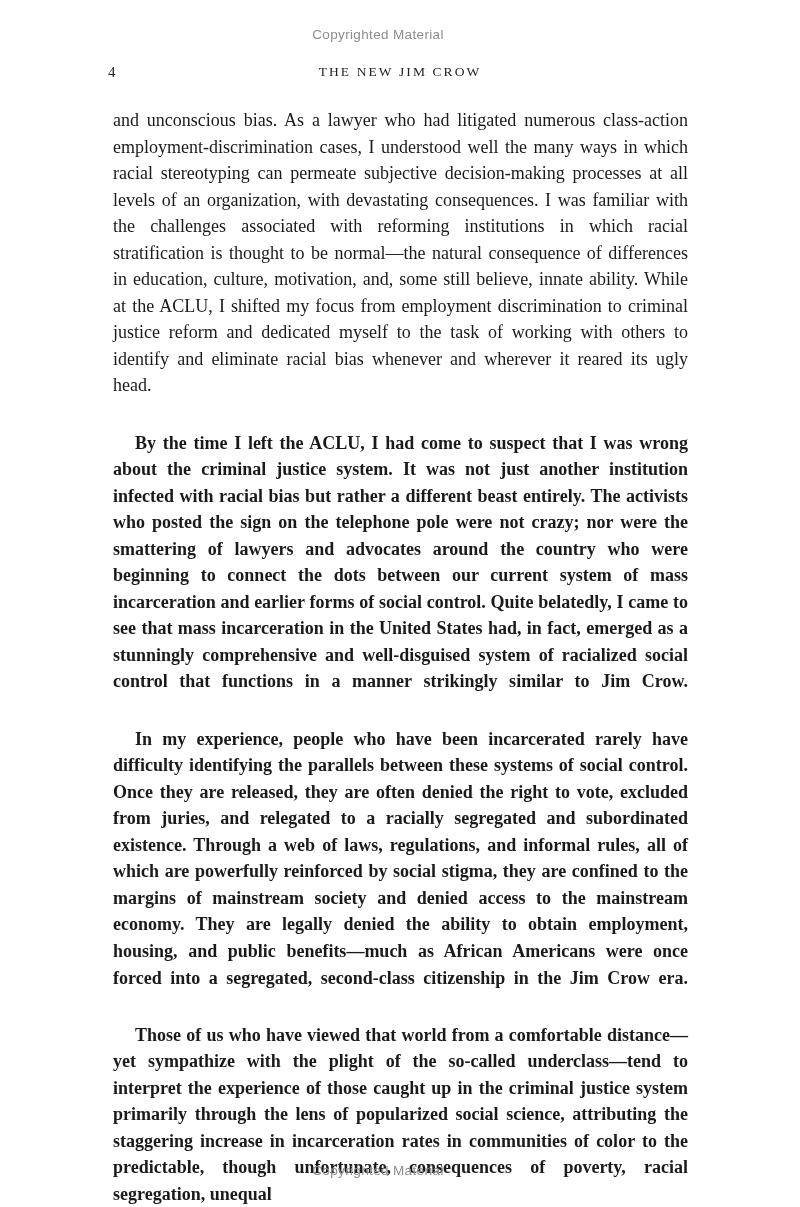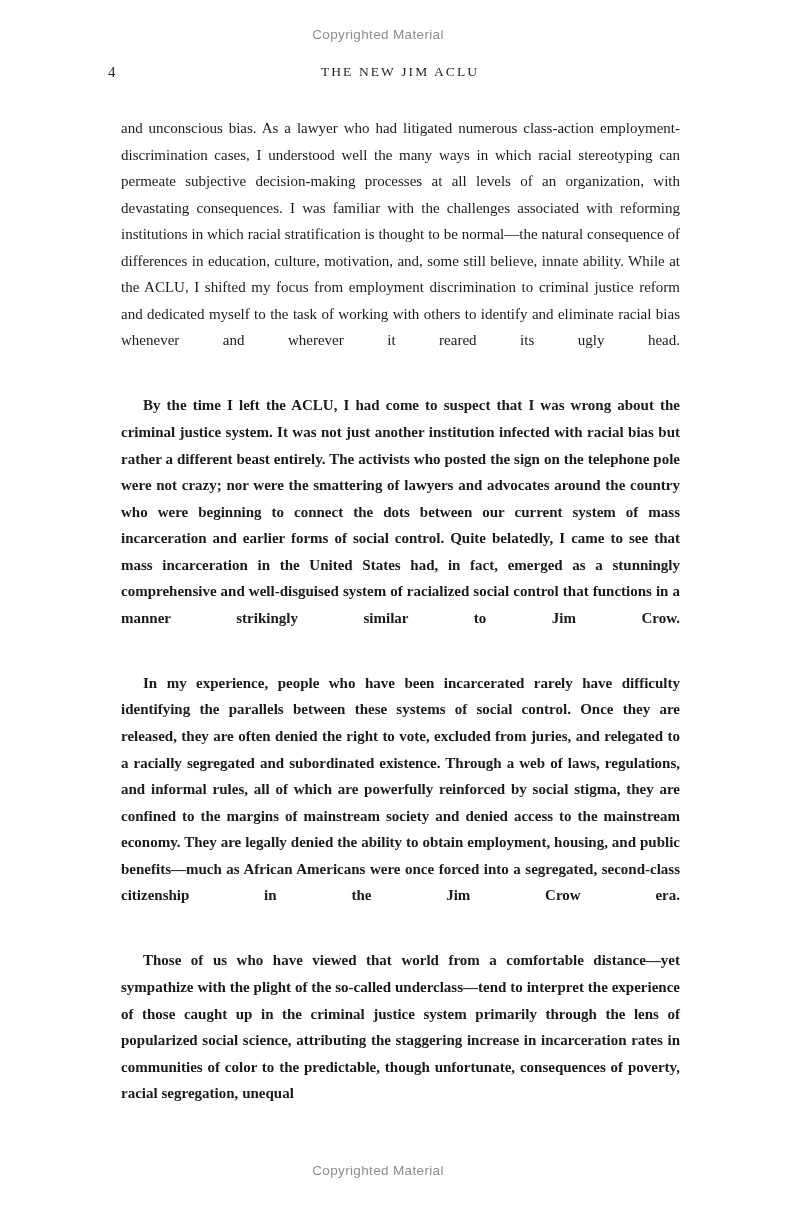--- a/index.html
+++ b/index.html
@@ -63,23 +63,23 @@
   }
 
   
   .textblock {
     position: absolute;
     left: 109px;
     top: 103px;
     width: 583px;
   }
   .para {
-    margin: 12px;
+    margin: 4px;
     font-family: "Liberation Serif", serif;
-    font-size: 15px;
+    font-size: 18px;
     line-height: 26.55px;
     color: #1a1a1a;
     text-align: justify;
     text-justify: inter-word;
     -webkit-hyphens: none;
     hyphens: none;
     word-spacing: 0.1px;
   }
   .para + .para {
     text-indent: 22px;
@@ -95,21 +95,21 @@
 </style>
 </head>
 <body>
 
 <div class="page">
 
   <div class="watermark watermark-top">Copyrighted Material</div>
 
   <div class="running-head-row">
     <div class="folio">4</div>
-    <div class="running-head">THE NEW JIM ACLU</div>
+    <div class="running-head">THE NEW JIM CROW</div>
   </div>
 
   <div class="textblock">
     <p class="para">and unconscious bias. As a lawyer who had litigated numerous class-action employment-discrimination cases, I understood well the many ways in which racial stereotyping can permeate subjective decision-making processes at all levels of an organization, with devastating consequences. I was familiar with the challenges associated with reforming institutions in which racial stratification is thought to be normal—the natural consequence of differences in education, culture, motivation, and, some still believe, innate ability. While at the ACLU, I shifted my focus from employment discrimination to criminal justice reform and dedicated myself to the task of working with others to identify and eliminate racial bias whenever and wherever it reared its ugly head.</p>
     <p class="para">By the time I left the ACLU, I had come to suspect that I was wrong about the criminal justice system. It was not just another institution infected with racial bias but rather a different beast entirely. The activists who posted the sign on the telephone pole were not crazy; nor were the smattering of lawyers and advocates around the country who were beginning to connect the dots between our current system of mass incarceration and earlier forms of social control. Quite belatedly, I came to see that mass incarceration in the United States had, in fact, emerged as a stunningly comprehensive and well-disguised system of racialized social control that functions in a manner strikingly similar to Jim Crow.</p>
     <p class="para">In my experience, people who have been incarcerated rarely have difficulty identifying the parallels between these systems of social control. Once they are released, they are often denied the right to vote, excluded from juries, and relegated to a racially segregated and subordinated existence. Through a web of laws, regulations, and informal rules, all of which are powerfully reinforced by social stigma, they are confined to the margins of mainstream society and denied access to the mainstream economy. They are legally denied the ability to obtain employment, housing, and public benefits—much as African Americans were once forced into a segregated, second-class citizenship in the Jim Crow era.</p>
     <p class="para flush">Those of us who have viewed that world from a comfortable distance—yet sympathize with the plight of the so-called underclass—tend to interpret the experience of those caught up in the criminal justice system primarily through the lens of popularized social science, attributing the staggering increase in incarceration rates in communities of color to the predictable, though unfortunate, consequences of poverty, racial segregation, unequal</p>
   </div>
 
   <div class="watermark watermark-bottom">Copyrighted Material</div>

